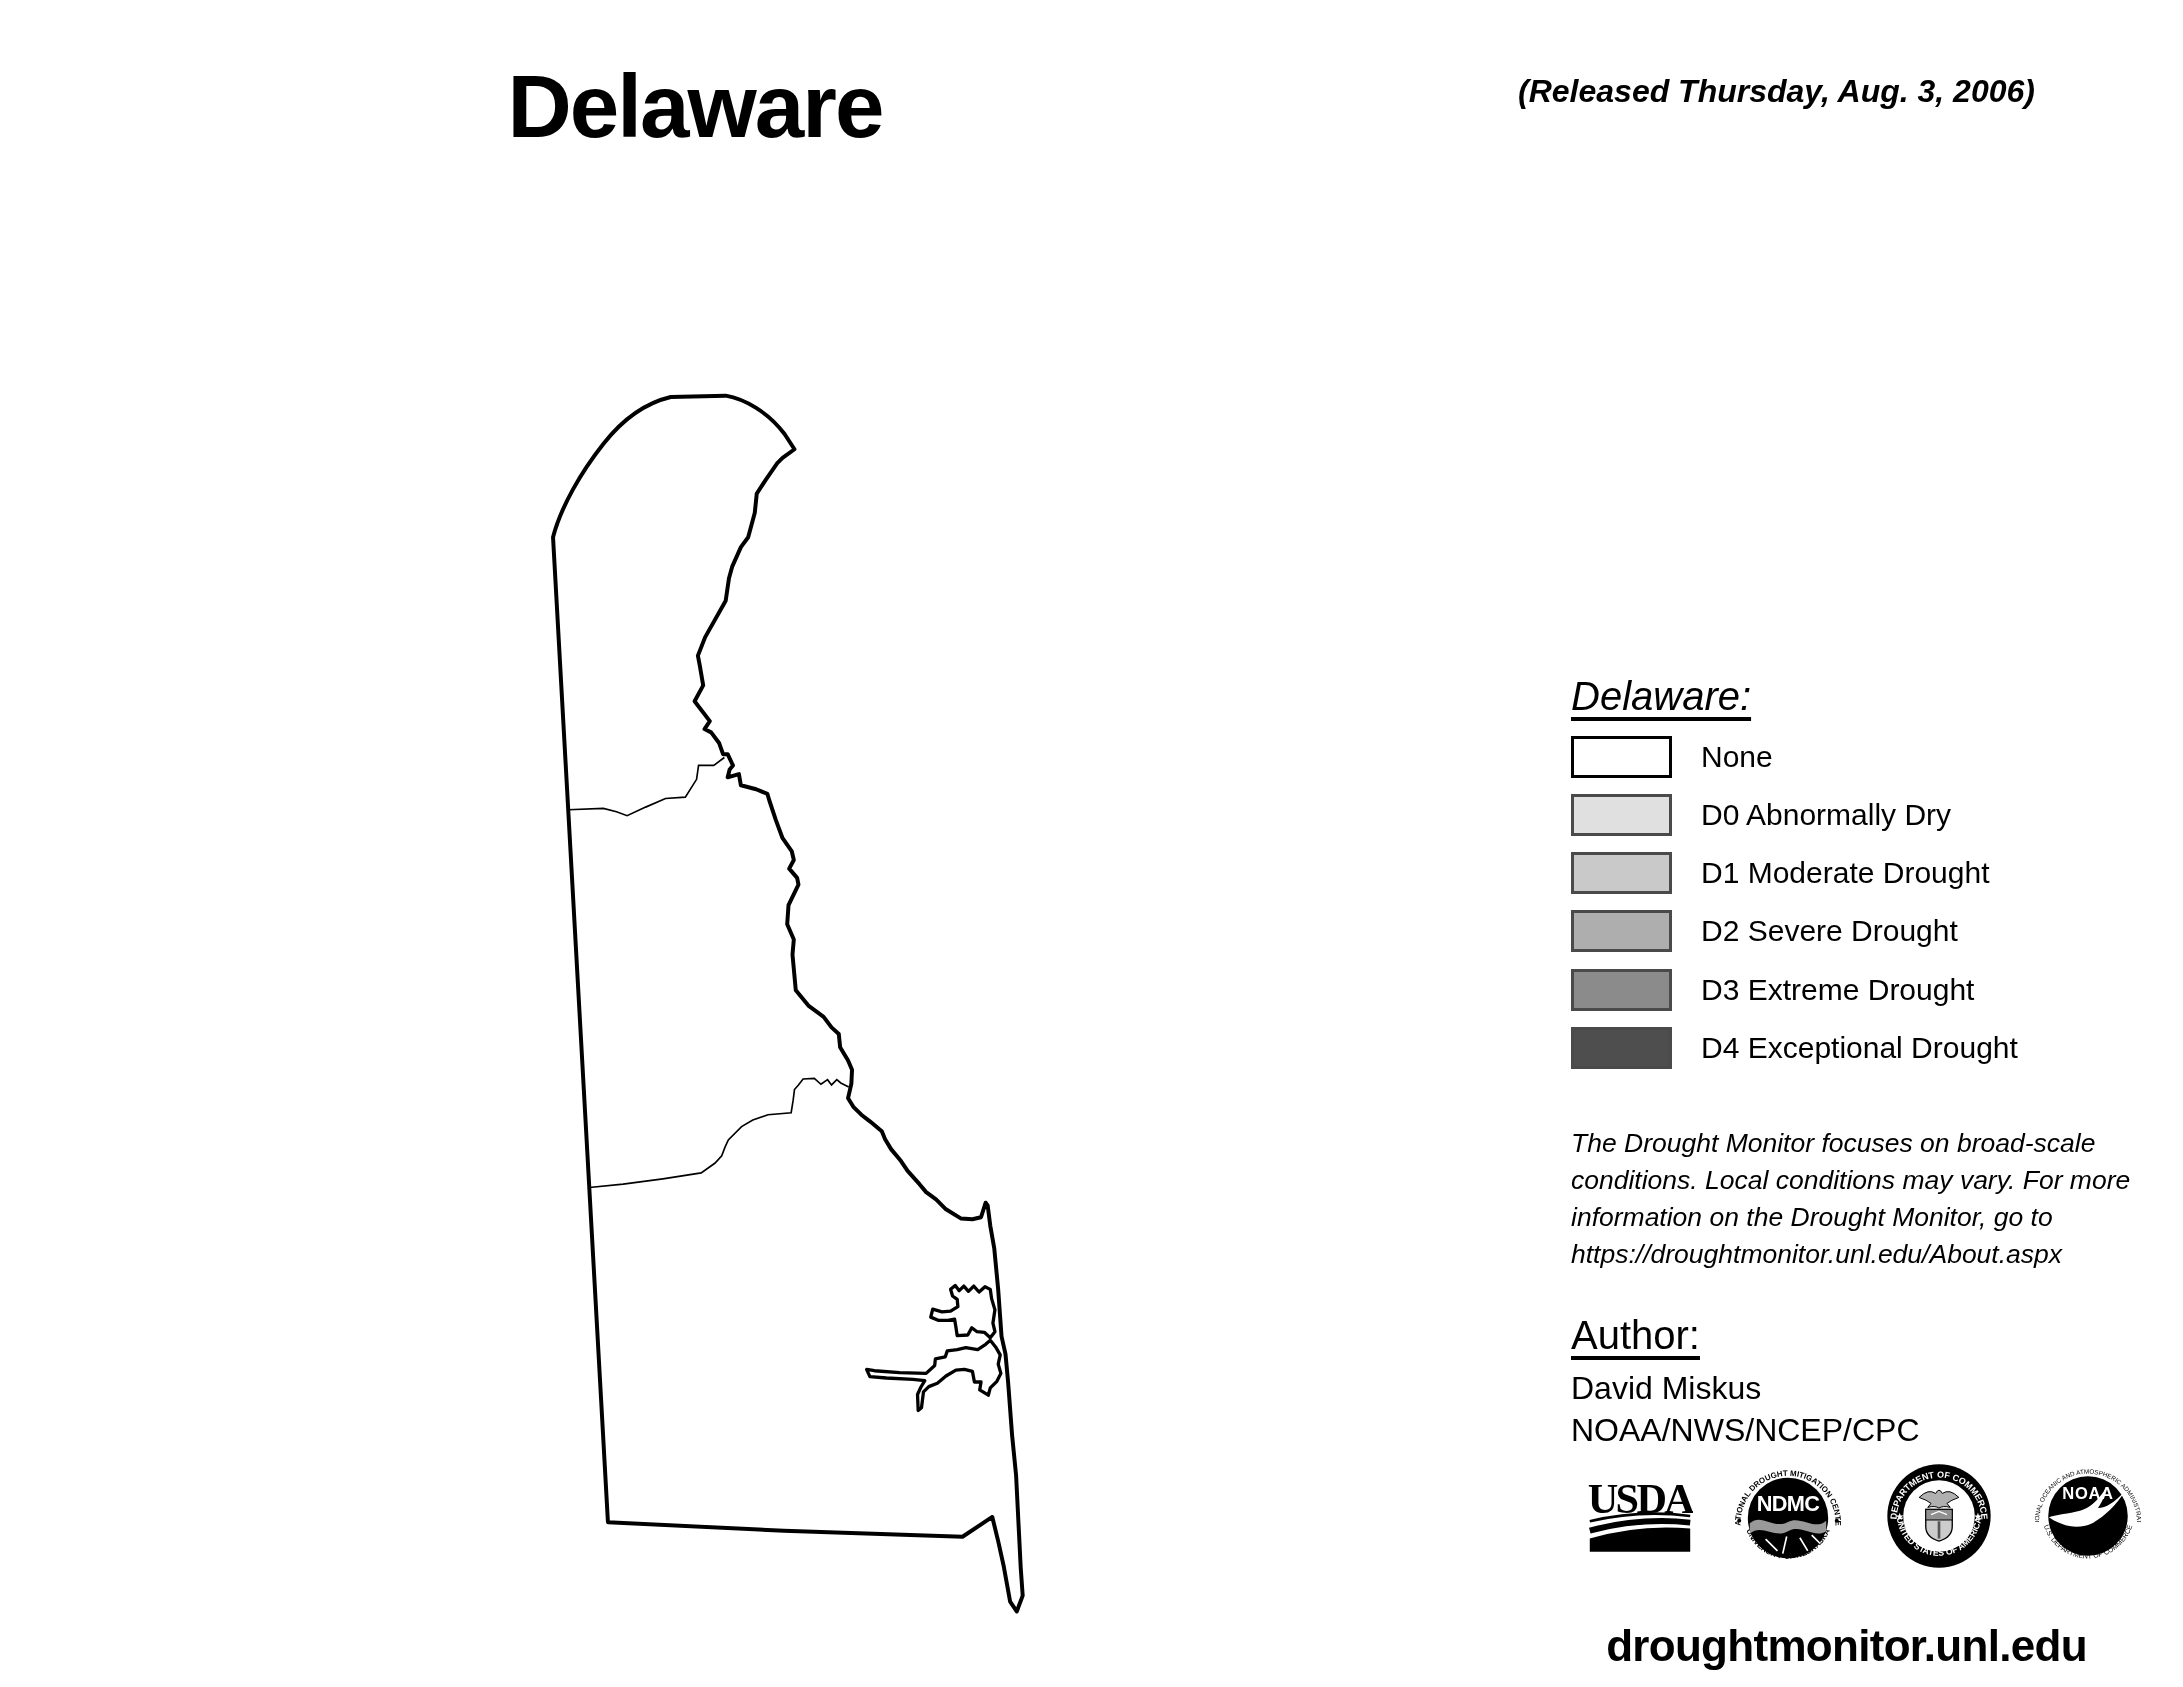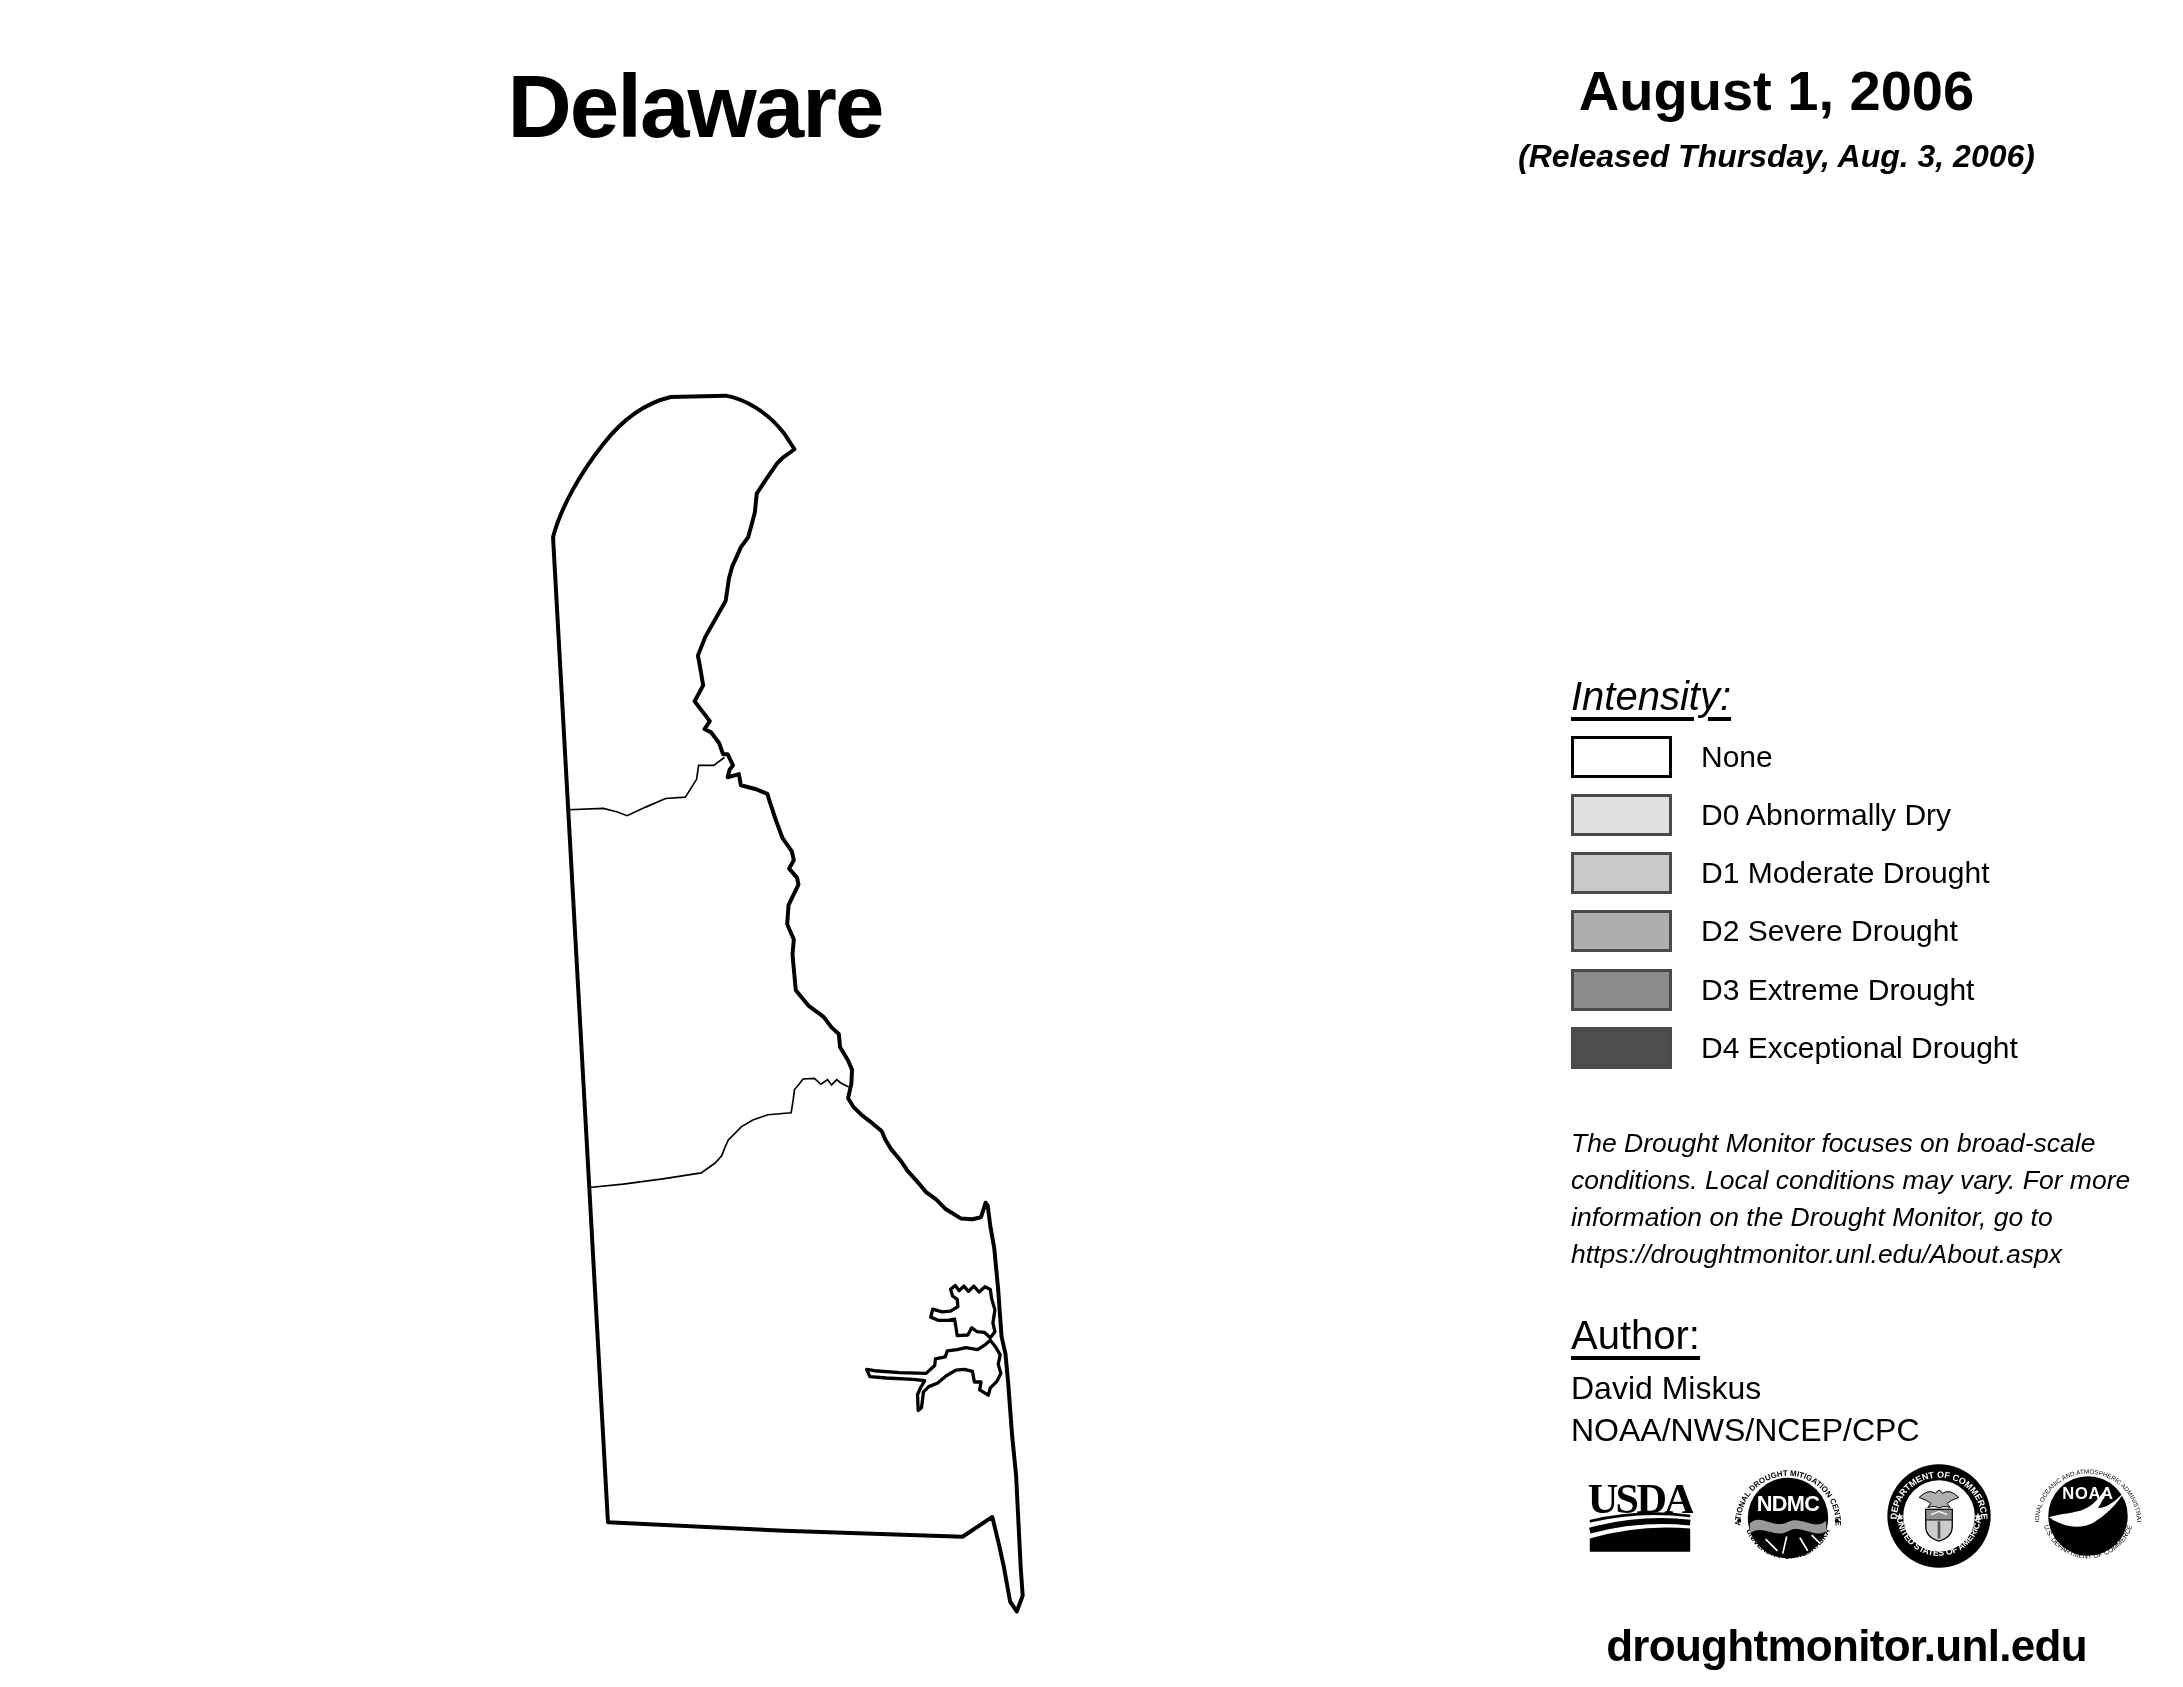--- a/index.html
+++ b/index.html
@@ -49,25 +49,24 @@
   <path fill="none" stroke="#000000" stroke-width="2.5" d="M 859 1224 L 912 1222 L 932 1227 L 948 1233 L 976 1220 L 1006 1207 L 1036 1205 L 1053 1178 L 1056 1157 L 1079 1157 L 1095 1145"></path>
   <path fill="none" stroke="#000000" stroke-width="2.5" d="M 891 1795 L 942 1790 L 1002 1782 L 1060 1773 L 1081 1758 L 1091 1747 L 1096 1734 L 1101 1723 L 1121 1703 L 1138 1693 L 1161 1685 L 1196 1682 L 1199 1663 L 1201 1647 L 1207 1640 L 1214 1631 L 1231 1630 L 1241 1639 L 1251 1632 L 1257 1640 L 1265 1632 L 1271 1637 L 1283 1643"></path>
   <path fill="#ffffff" stroke="#000000" stroke-width="5" stroke-linejoin="round" d="M 1437 1949 L 1444 1943 L 1450 1951 L 1457 1944 L 1464 1952 L 1472 1944 L 1480 1953 L 1489 1945 L 1497 1949 L 1499 1963 L 1504 1980 L 1501 2000 L 1504 2013 L 1497 2022 L 1488 2014 L 1477 2013 L 1469 2007 L 1463 2018 L 1447 2019 L 1445 2006 L 1443 1994 L 1433 1996 L 1419 1996 L 1407 1991 L 1410 1979 L 1424 1983 L 1437 1982 L 1448 1975 L 1447 1964 L 1440 1959 Z M 1447 2040 L 1460 2037 L 1478 2040 L 1490 2032 L 1497 2026 L 1505 2036 L 1512 2048 L 1509 2062 L 1513 2076 L 1507 2088 L 1497 2098 L 1494 2109 L 1481 2101 L 1483 2089 L 1473 2089 L 1470 2073 L 1458 2070 L 1445 2071 L 1430 2080 L 1417 2091 L 1404 2096 L 1396 2104 L 1393 2128 L 1388 2132 L 1387 2108 L 1392 2097 L 1398 2087 L 1380 2085 L 1340 2083 L 1315 2081 L 1310 2070 L 1322 2072 L 1360 2075 L 1400 2076 L 1413 2064 L 1414 2054 L 1429 2051 L 1432 2042 Z"></path>
 </svg>
 
 <div id="title-block" class="abs">
   <div id="region-title">Delaware</div>
 </div>
 
 <div id="date-block" class="abs">
-  <div id="map-date">August 1, 2006</div>
   <div id="released">(Released Thursday, Aug. 3, 2006)</div>
 </div>
 
-<div id="legend-heading" class="abs">Intensity:</div>
+<div id="legend-heading" class="abs">Delaware:</div>
 
 <div class="legend-row" style="top:736px">
   <div class="swatch" style="background: rgb(255, 255, 255); border-color: rgb(0, 0, 0);"></div>
   <div class="legend-label">None</div>
 </div>
 <div class="legend-row" style="top:794px">
   <div class="swatch" style="background: rgb(224, 224, 224); border-color: rgb(74, 74, 74);"></div>
   <div class="legend-label">D0 Abnormally Dry</div>
 </div>
 <div class="legend-row" style="top:852px">

